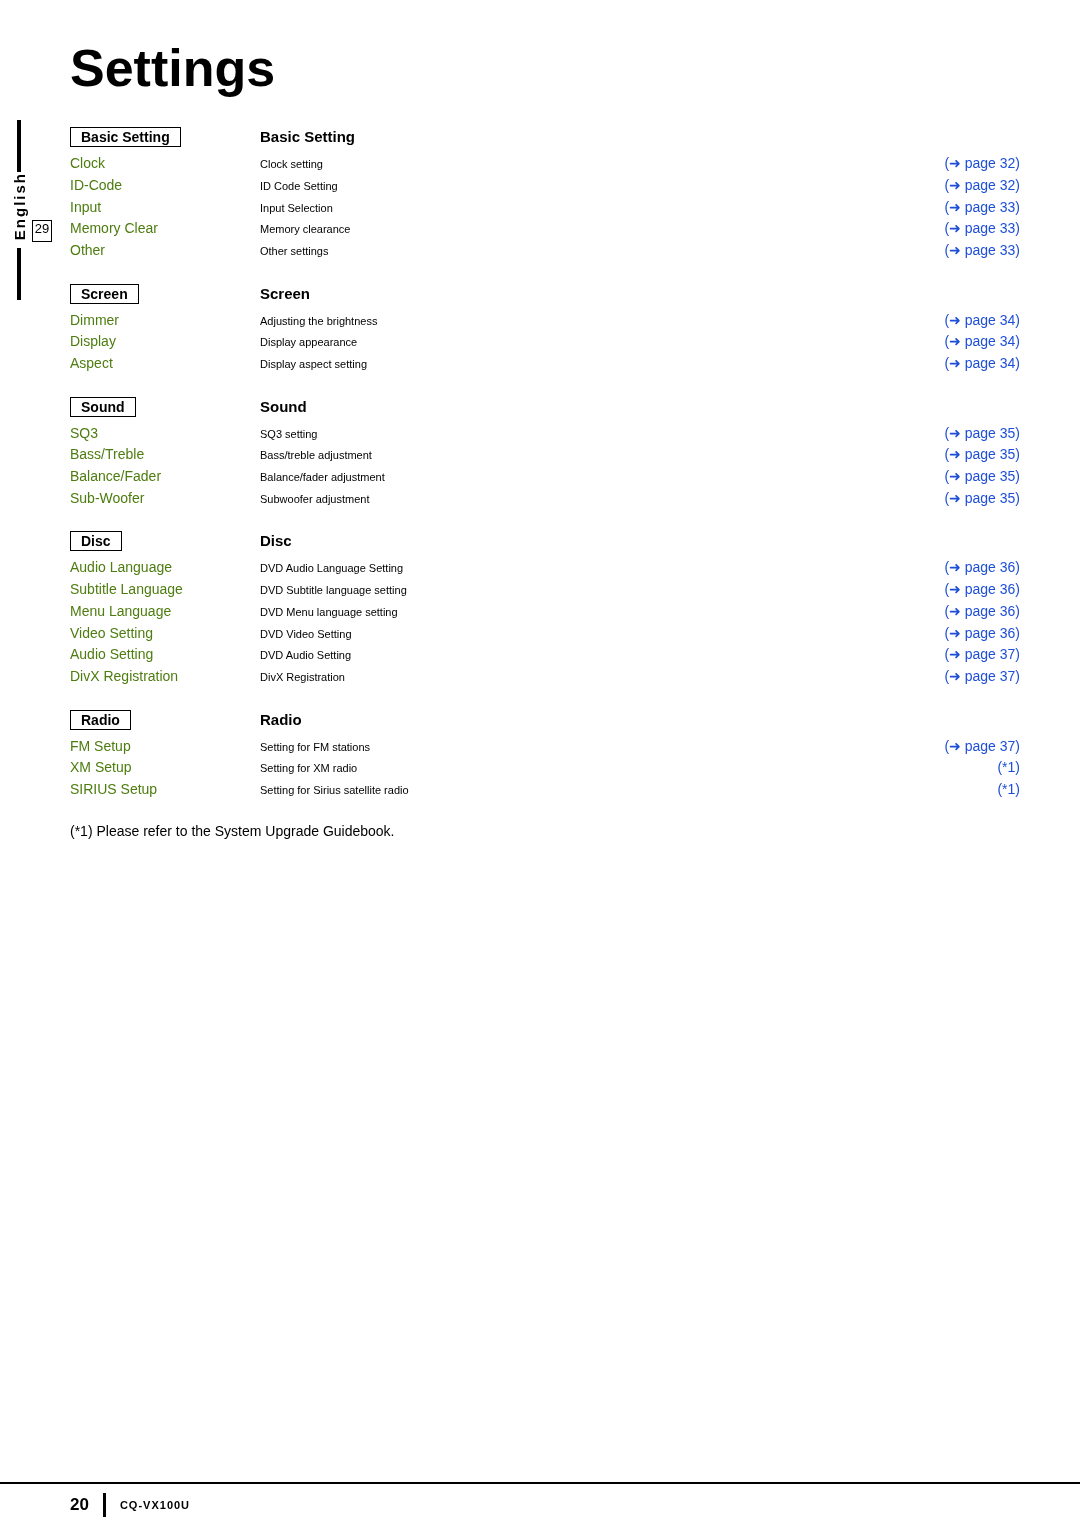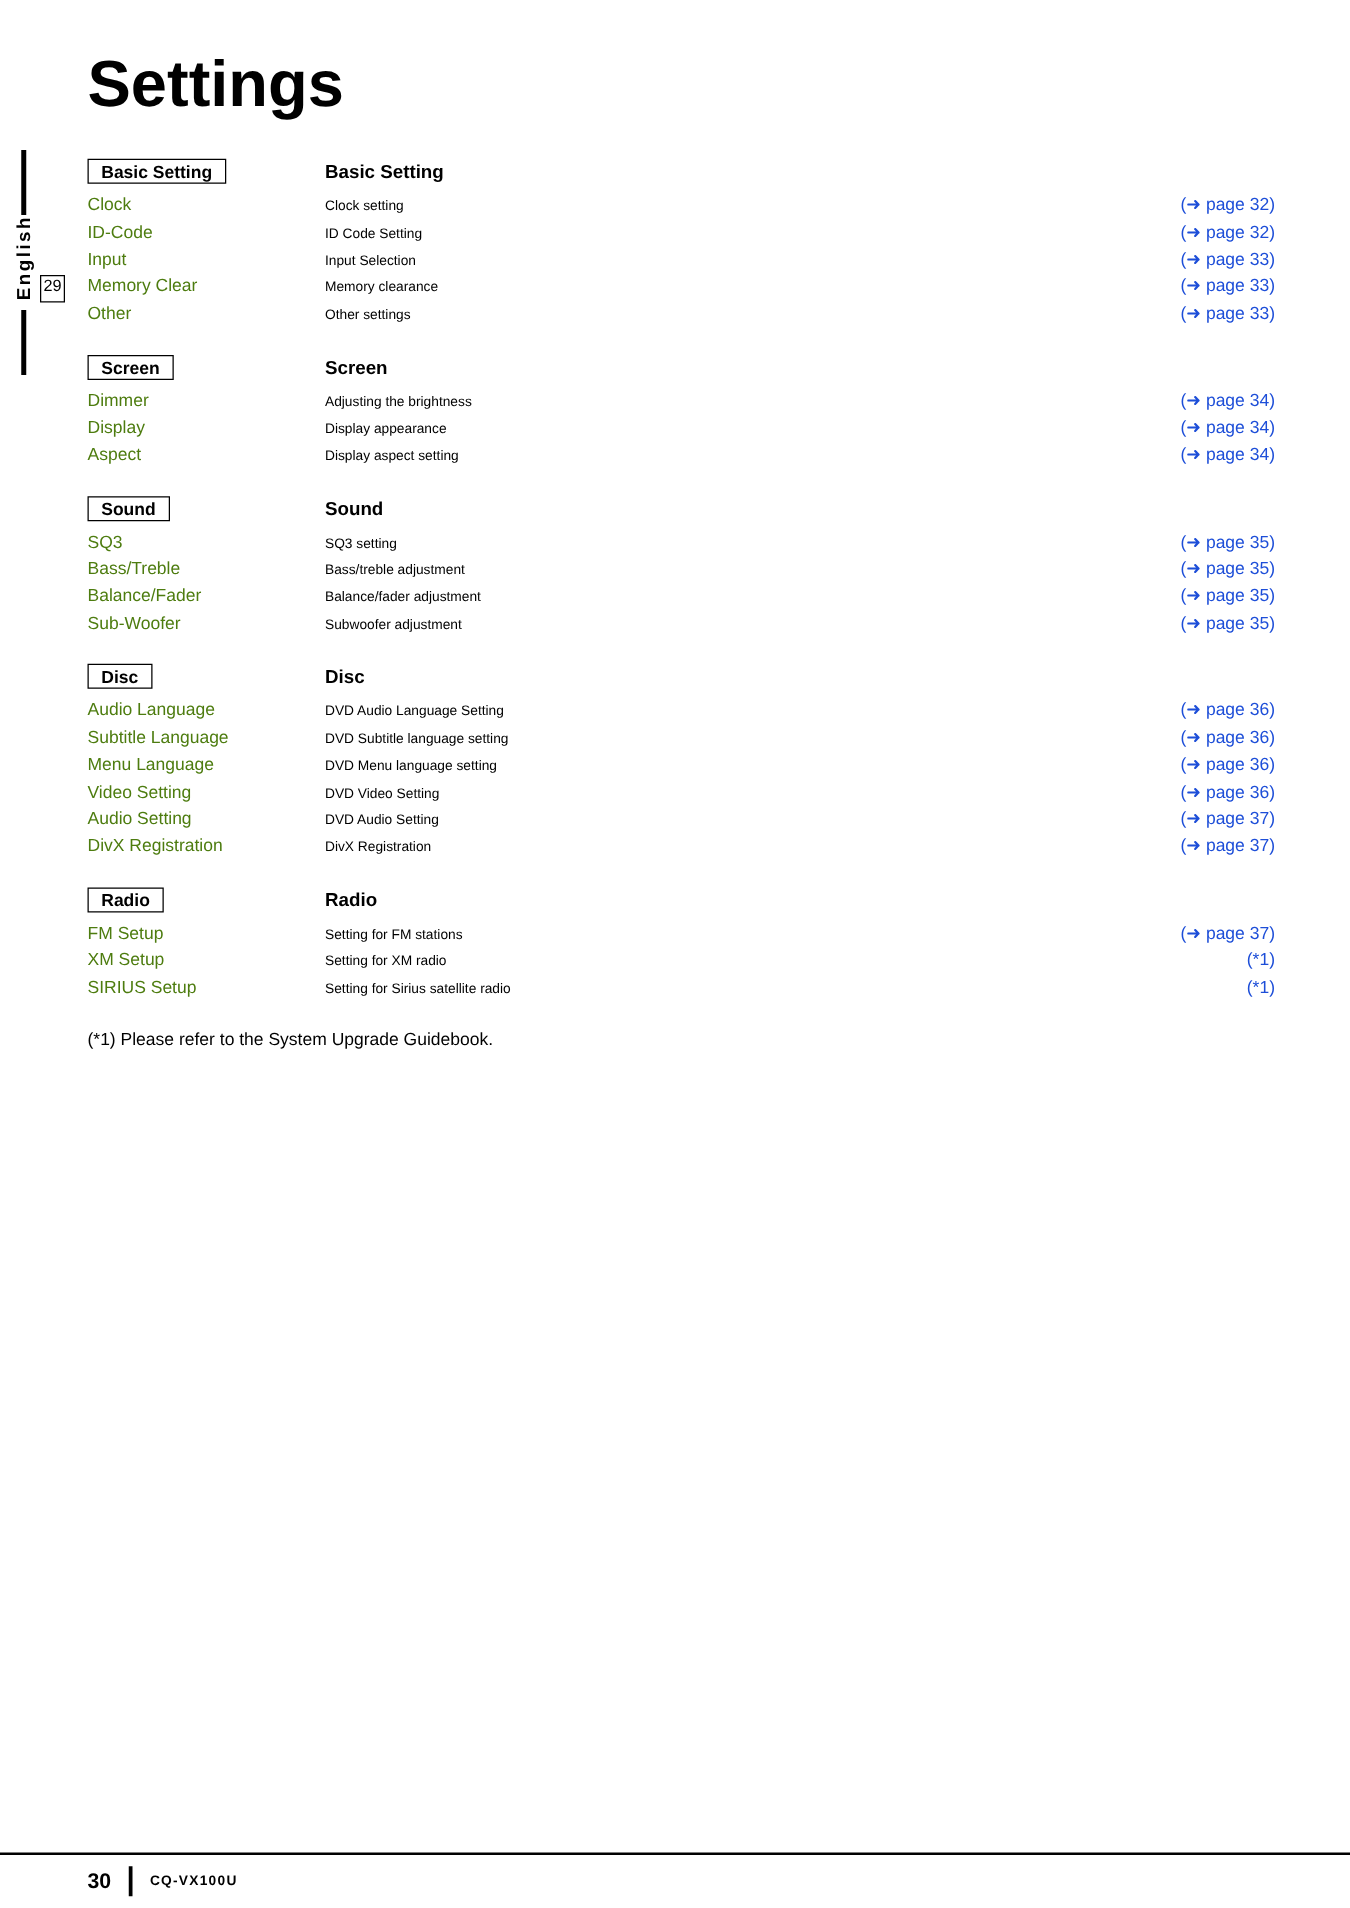--- a/index.html
+++ b/index.html
@@ -332,16 +332,16 @@
             <div class="col-right">(*1)</div>
           </div>
         </div>
       </div>
     </div>
 
   <div class="footnote">(*1) Please refer to the System Upgrade Guidebook.</div>
 </div>
 
 <div class="bottom-bar">
-  <span class="bottom-page-num">30</span>
+  <span class="bottom-page-num">20</span>
   <div class="bottom-sep"></div>
   <span class="bottom-model">CQ-VX100U</span>
 </div>
 
 </body></html>

